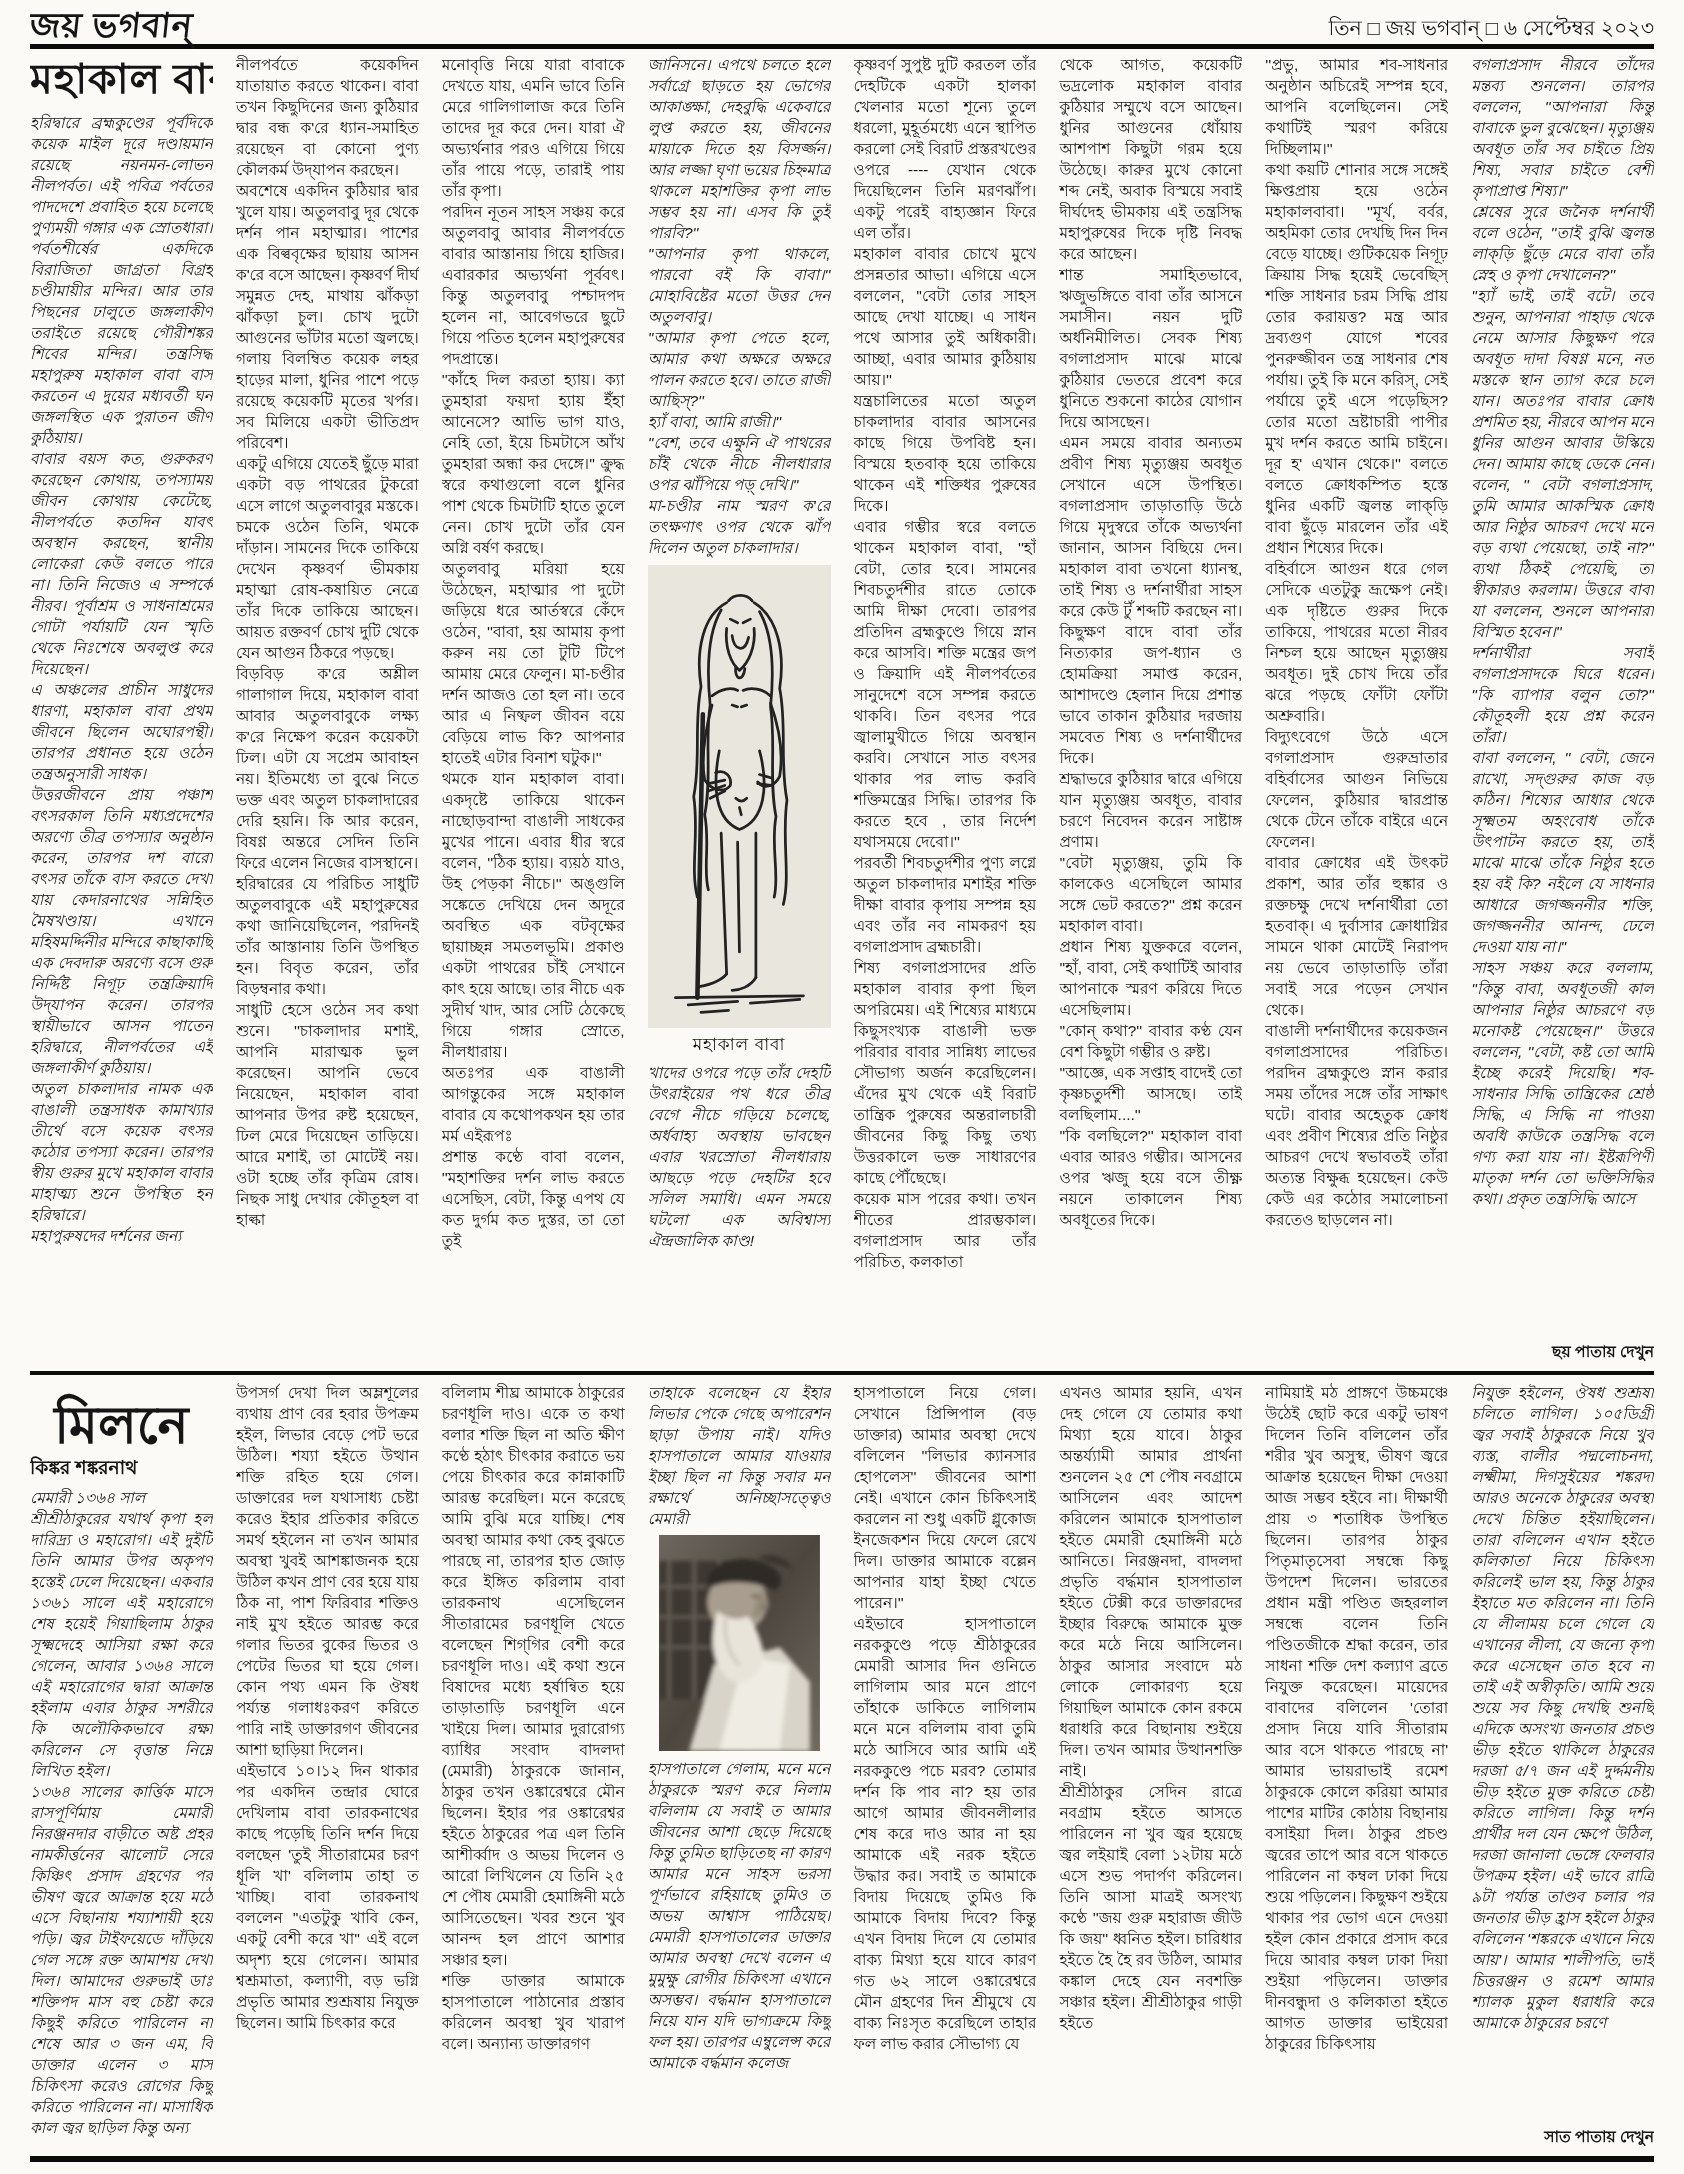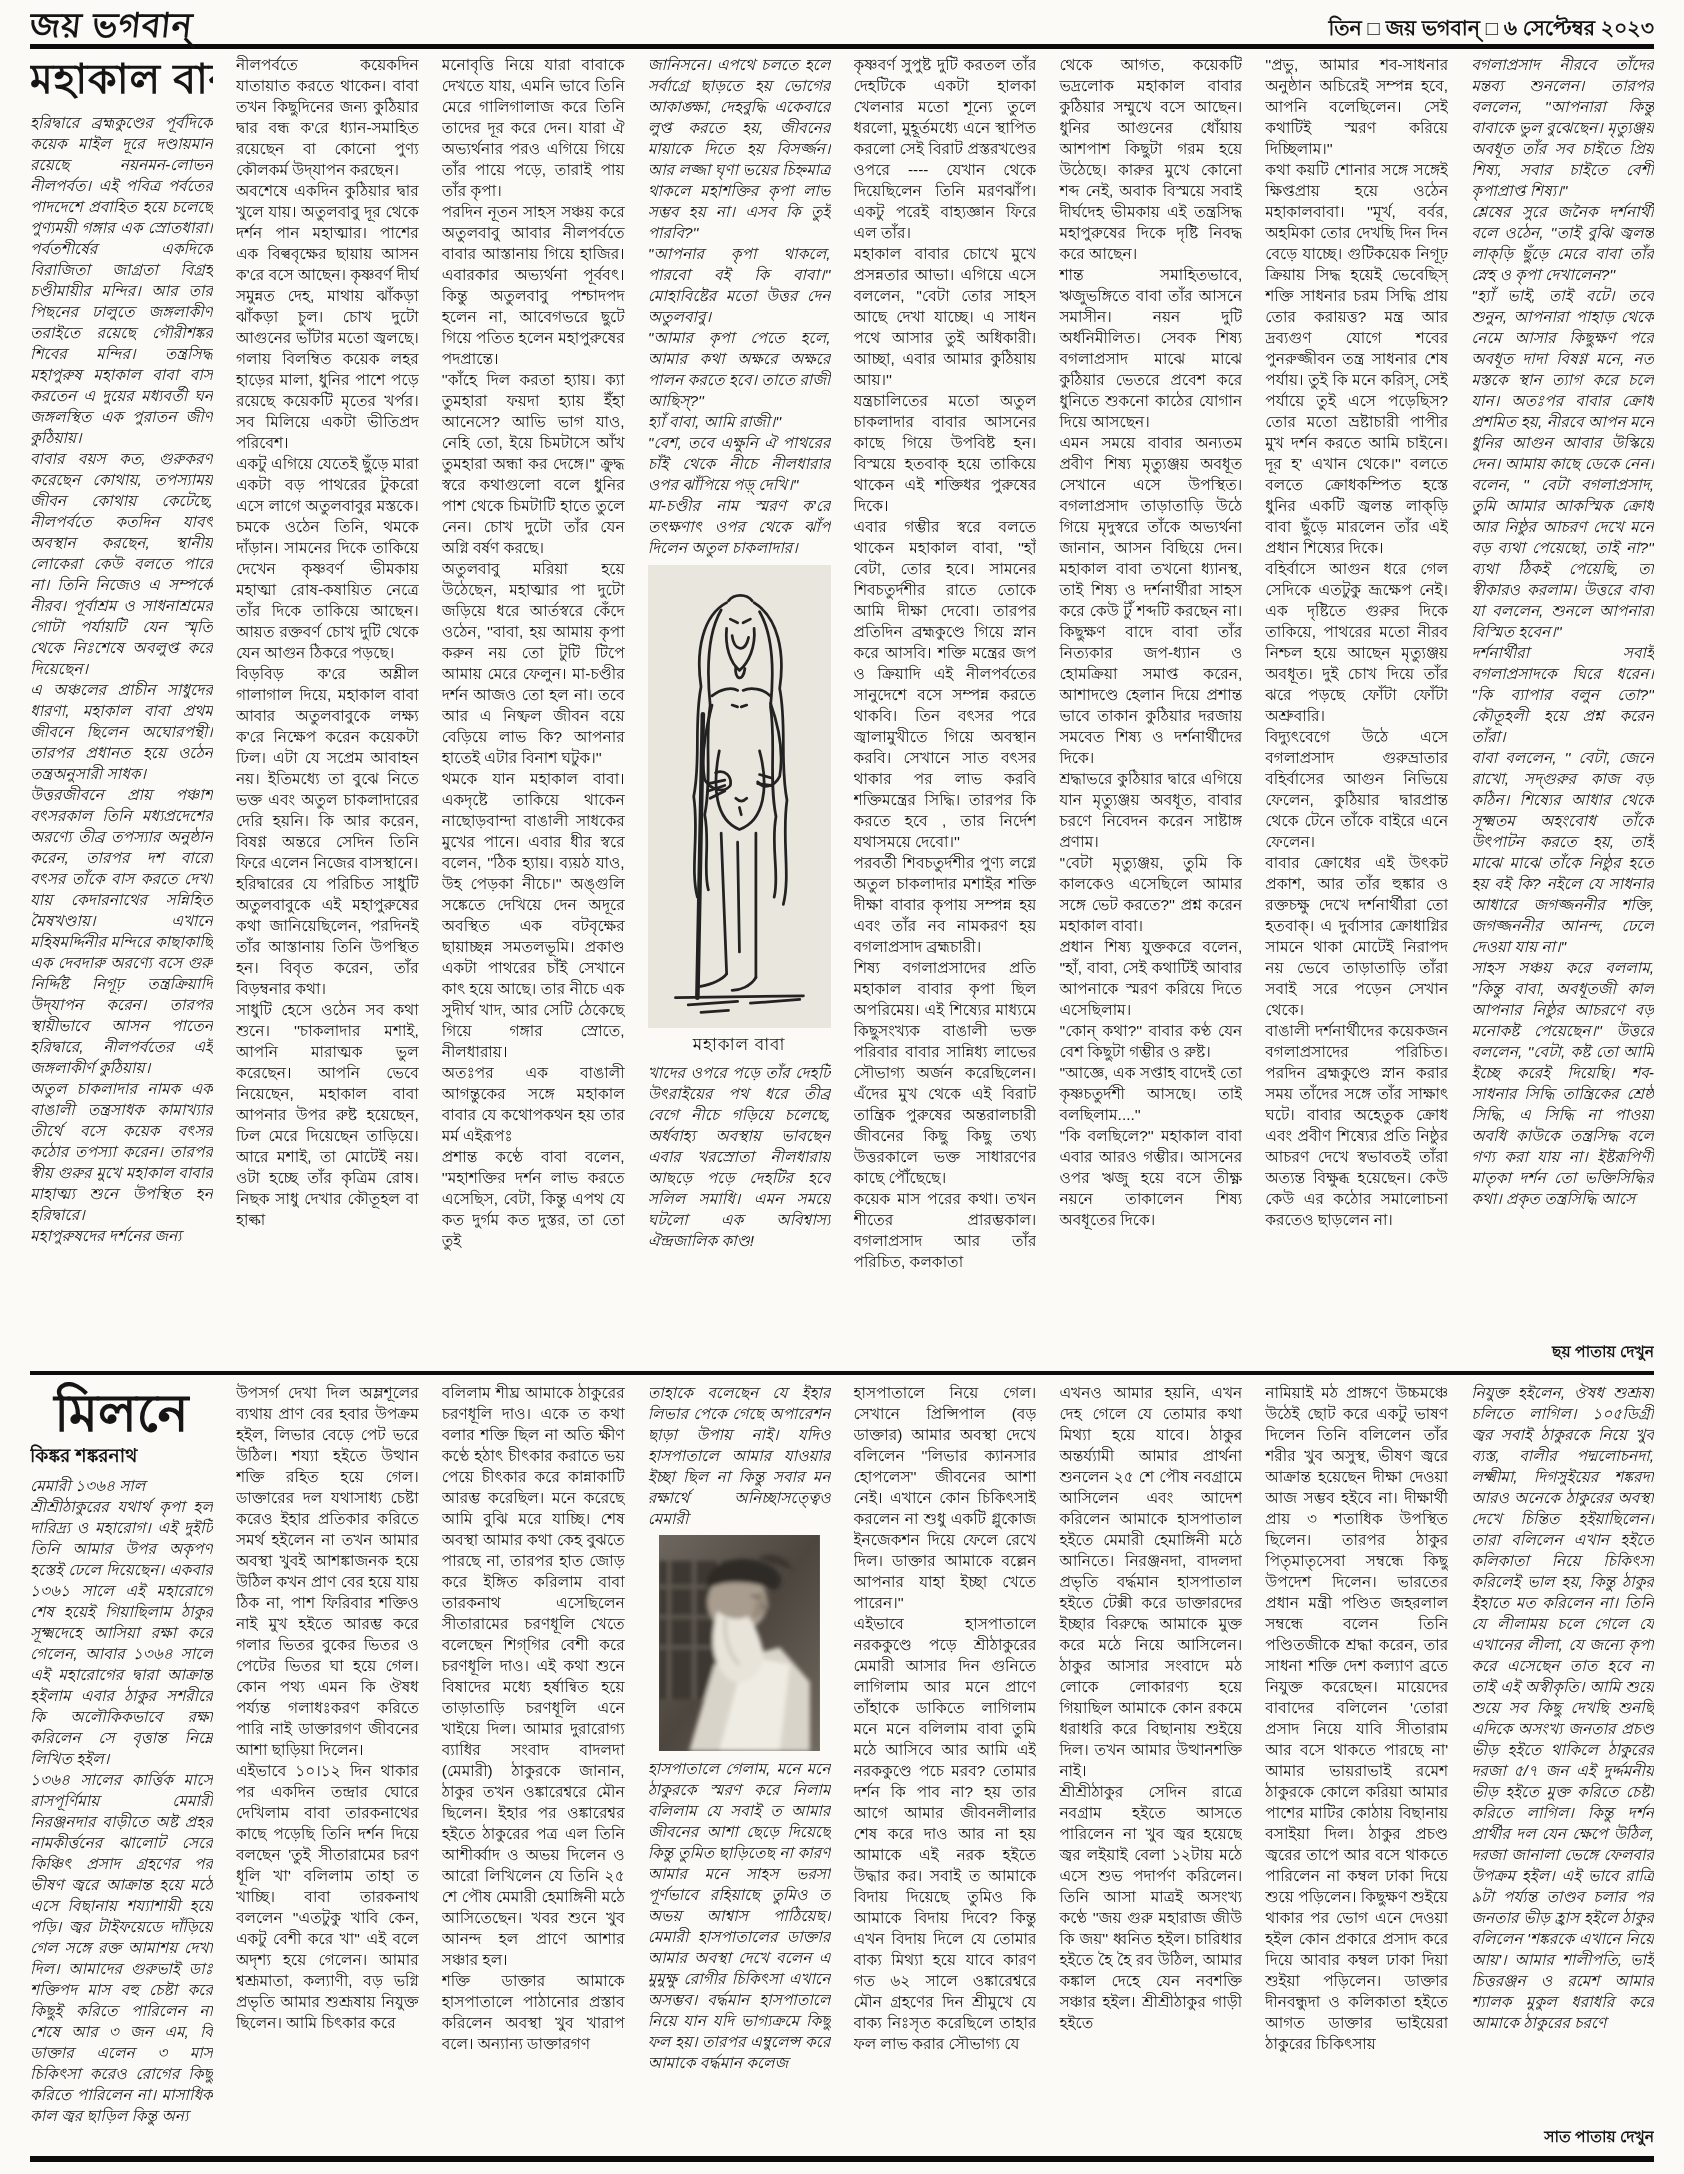--- a/index.html
+++ b/index.html
@@ -5,41 +5,41 @@
   html,body{margin:0;padding:0;background:#888;}
   #page{
     position:relative;width:1684px;height:2174px;background:#fbfaf7;
     font-family:"Liberation Sans","DejaVu Sans",sans-serif;color:#151515;
     box-sizing:border-box;padding:5.3px 30px 9px 30px;overflow:hidden;
   }
   
   #hdr{display:flex;justify-content:space-between;align-items:flex-end;
        border-bottom:5.3px solid #0c0c0c;padding-bottom:1.8px;height:37px;}
   #masthead{font-size:34px;font-weight:900;letter-spacing:0.9px;transform:skewX(-6deg);line-height:1;}
-  #pageinfo{font-size:20.5px;font-weight:700;line-height:1;padding-bottom:3.6px;}
+  #pageinfo{font-size:20.5px;font-weight:400;line-height:1;padding-bottom:3.6px;}
   
   .grid{display:grid;grid-template-columns:repeat(8,1fr);column-gap:23px;}
   .col{font-size:15.4px;line-height:21px;text-align:justify;
        white-space:pre-line;overflow:hidden;word-break:break-word;}
   #a1-grid{margin-top:5.3px;height:1308px;}
   #a2-grid{height:765px;}
   .flexcol{display:flex;flex-direction:column;white-space:normal;}
   .flexcol .txt{white-space:pre-line;overflow:hidden;font-style:italic;}
   .flexcol .fill{flex:1 1 auto;}
   
   #a1-headline{font-size:41px;font-weight:900;line-height:1.15;letter-spacing:0.9px;
                margin:1.8px 0 9px 0;white-space:nowrap;}
   
   figure{margin:7.1px 0 0 0;padding:0;}
   .sketch{width:100%;height:463px;background:#e9e6de;display:block;}
   .figcap{text-align:center;font-size:17px;padding:5.3px 0 7.1px 0;letter-spacing:0.9px;}
   .photo{width:88%;height:216px;display:block;margin:5.3px auto 7.1px auto;}
   
   #a2-divider{border-top:4.5px solid #0c0c0c;margin:9px 0 7.1px 0;}
-  #a2-headline{font-size:52px;font-weight:900;text-align:center;line-height:1.0;margin-top:5px;}
+  #a2-headline{font-size:52px;font-weight:900;text-align:center;line-height:1.0;margin-top:17px;}
   #a2-byline{font-size:18.7px;font-weight:700;margin:5.3px 0 9px 0;}
   .jump{font-weight:700;text-align:right;font-size:15.6px;padding-top:1.8px;margin-top:20px;}
   #footrule{border-top:6.2px solid #0c0c0c;margin-top:9px;}
 </style>
 </head>
 <body>
 
 <div id="page">
 
   <div id="hdr">

